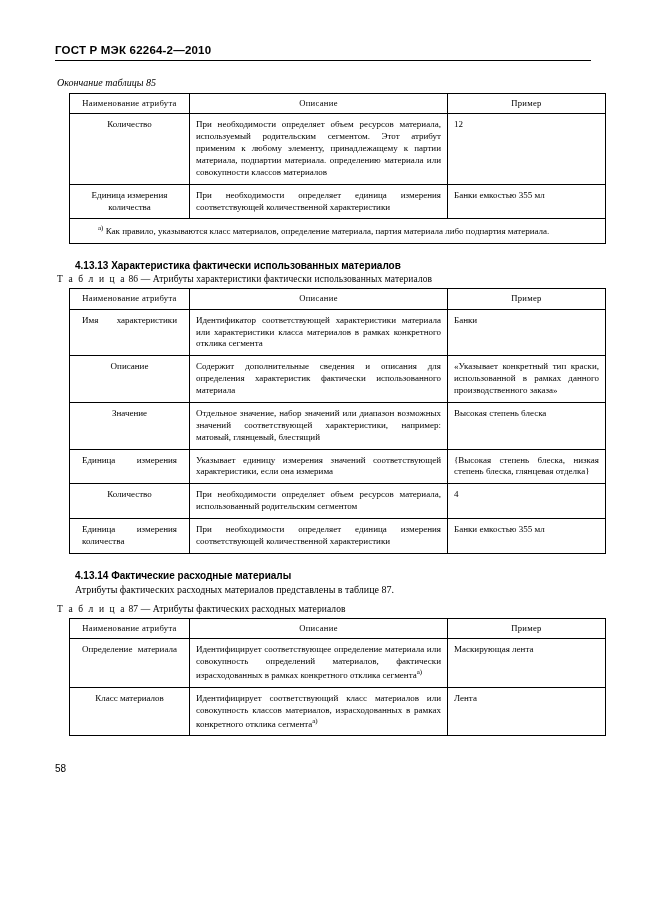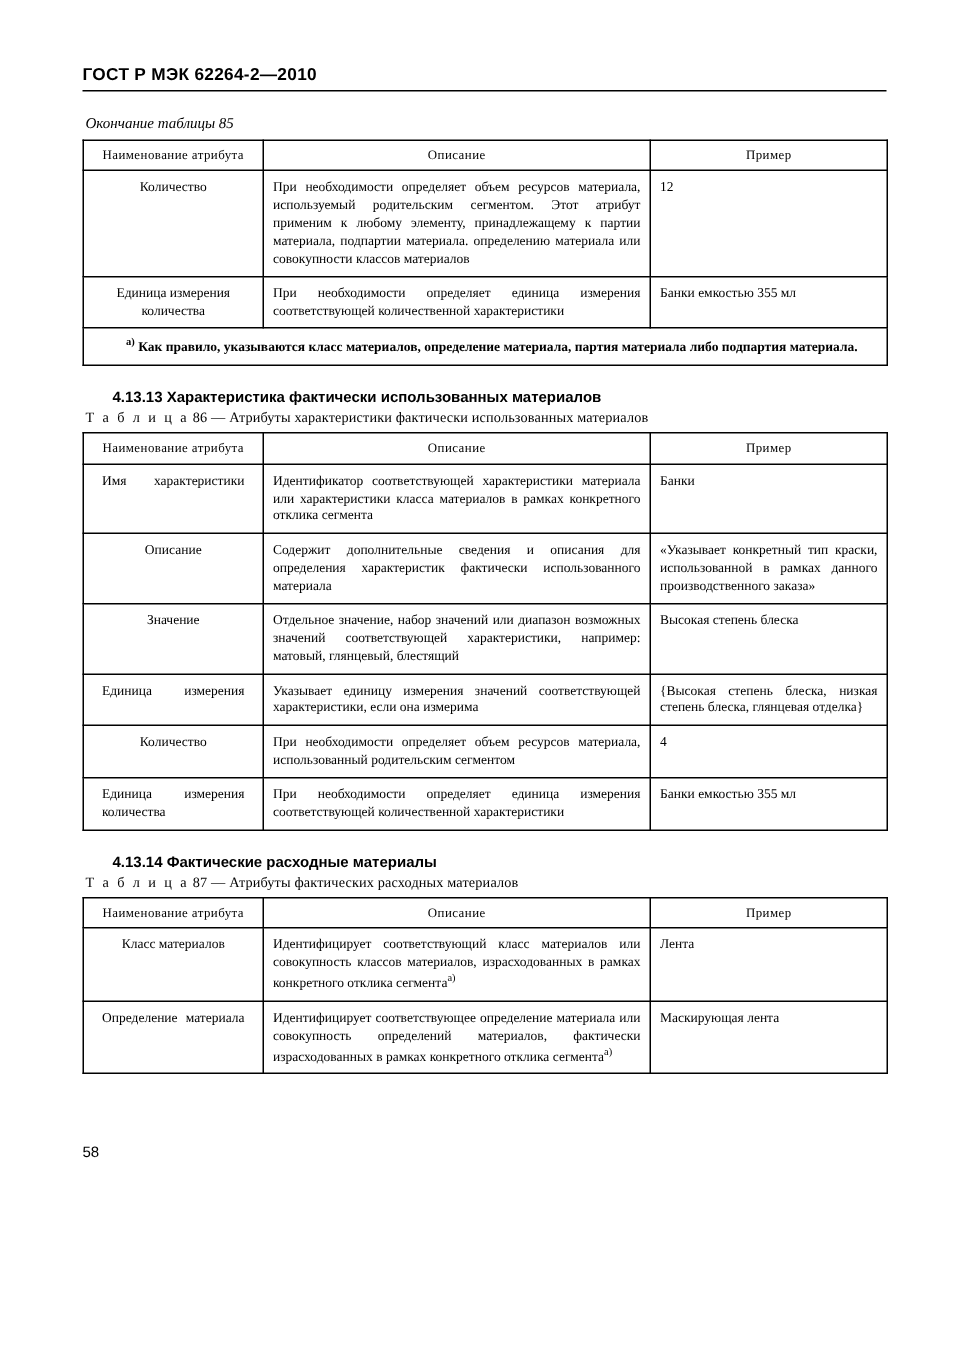--- a/index.html
+++ b/index.html
@@ -46,20 +46,21 @@
   }
   .table-caption .spaced {
     letter-spacing: 1.6px;
   }
   table.doc {
     width: 100%;
     border-collapse: collapse;
     table-layout: fixed;
     font-size: 9px;
     line-height: 1.32;
+    margin-left: 14px;
   }
   table.doc td, table.doc th {
     border: 0.8px solid #000;
     vertical-align: top;
     padding: 5px 6px 5px 6px;
   }
   table.doc thead td {
     text-align: center;
     vertical-align: middle;
     padding: 4px 4px;
@@ -88,21 +89,20 @@
   .attr-spread {
     display: block;
     text-align: justify;
     text-align-last: justify;
     padding: 0 6px;
   }
   .note-cell {
     padding: 6px 8px 7px 8px;
     text-align: justify;
     text-align-last: left;
-    font-weight: bold;
   }
   .note-cell .sup {
     vertical-align: super;
     font-size: 7px;
   }
   .note-indent {
     display: inline-block;
     width: 22px;
   }
   h4.sec {
@@ -222,46 +222,47 @@
         <td class="c1">
             <span class="attr-spread">Единица измерения количества</span>
           </td>
         <td class="c2">При необходимости определяет единица измерения соответствующей количественной характеристики</td>
         <td class="c3">Банки емкостью 355 мл</td>
       </tr>
     </tbody>
   </table>
 
   <h4 class="sec">4.13.14 Фактические расходные материалы</h4>
+  <p class="body">Атрибуты фактических расходных материалов представлены в таблице 87.</p>
 
   <div class="table-caption"><span class="spaced">Т а б л и ц а</span> <span>87 — Атрибуты фактических расходных материалов</span></div>
 
   <table class="doc">
     <colgroup>
       <col style="width:120px">
       <col style="width:258px">
       <col style="width:158px">
     </colgroup>
     <thead>
       <tr>
         <td>Наименование  атрибута</td>
         <td>Описание</td>
         <td>Пример</td>
       </tr>
     </thead>
     <tbody>
       <tr>
+        <td class="c1">
+            <span class="attr-spread">Определение материала</span>
+          </td>
+        <td class="c2"><span>Идентифицирует соответствующее определение материала или совокупность определений материалов, фактически израсходованных в рамках конкретного отклика сегмента</span><span class="sup">а)</span></td>
+        <td class="c3">Маскирующая лента</td>
+      </tr>
+      <tr>
         <td class="c1">Класс материалов</td>
         <td class="c2"><span>Идентифицирует соответствующий класс материалов или совокупность классов материалов, израсходованных в рамках конкретного отклика сегмента</span><span class="sup">а)</span></td>
         <td class="c3">Лента</td>
       </tr>
-      <tr>
-        <td class="c1">
-            <span class="attr-spread">Определение материала</span>
-          </td>
-        <td class="c2"><span>Идентифицирует соответствующее определение материала или совокупность определений материалов, фактически израсходованных в рамках конкретного отклика сегмента</span><span class="sup">а)</span></td>
-        <td class="c3">Маскирующая лента</td>
-      </tr>
     </tbody>
   </table>
 
   <div class="page-number">58</div>
 </div>
 
 </body></html>

